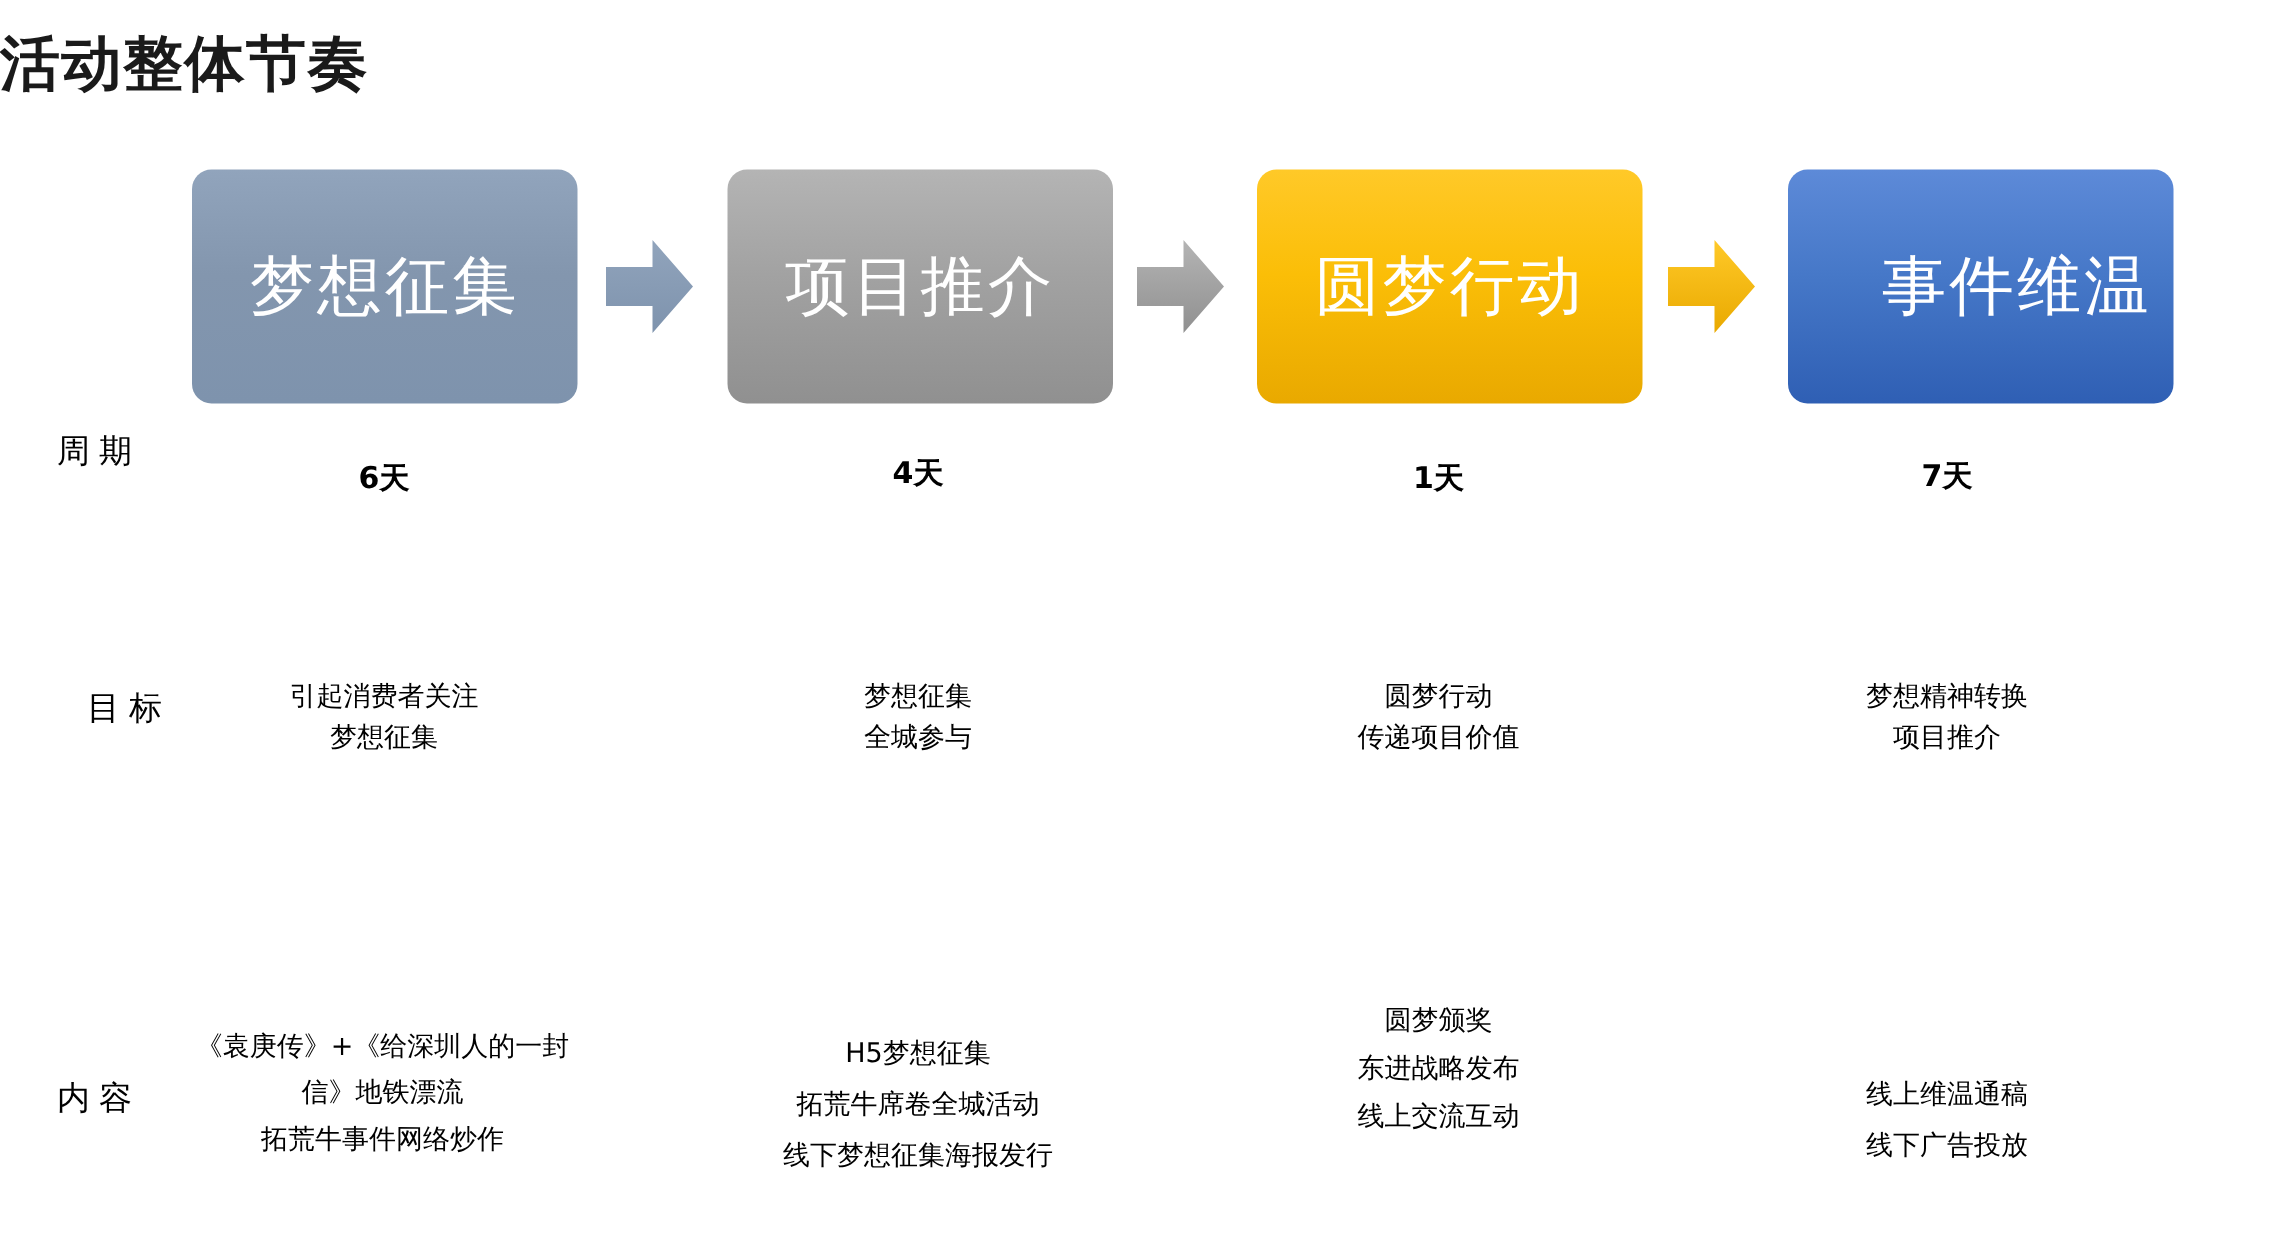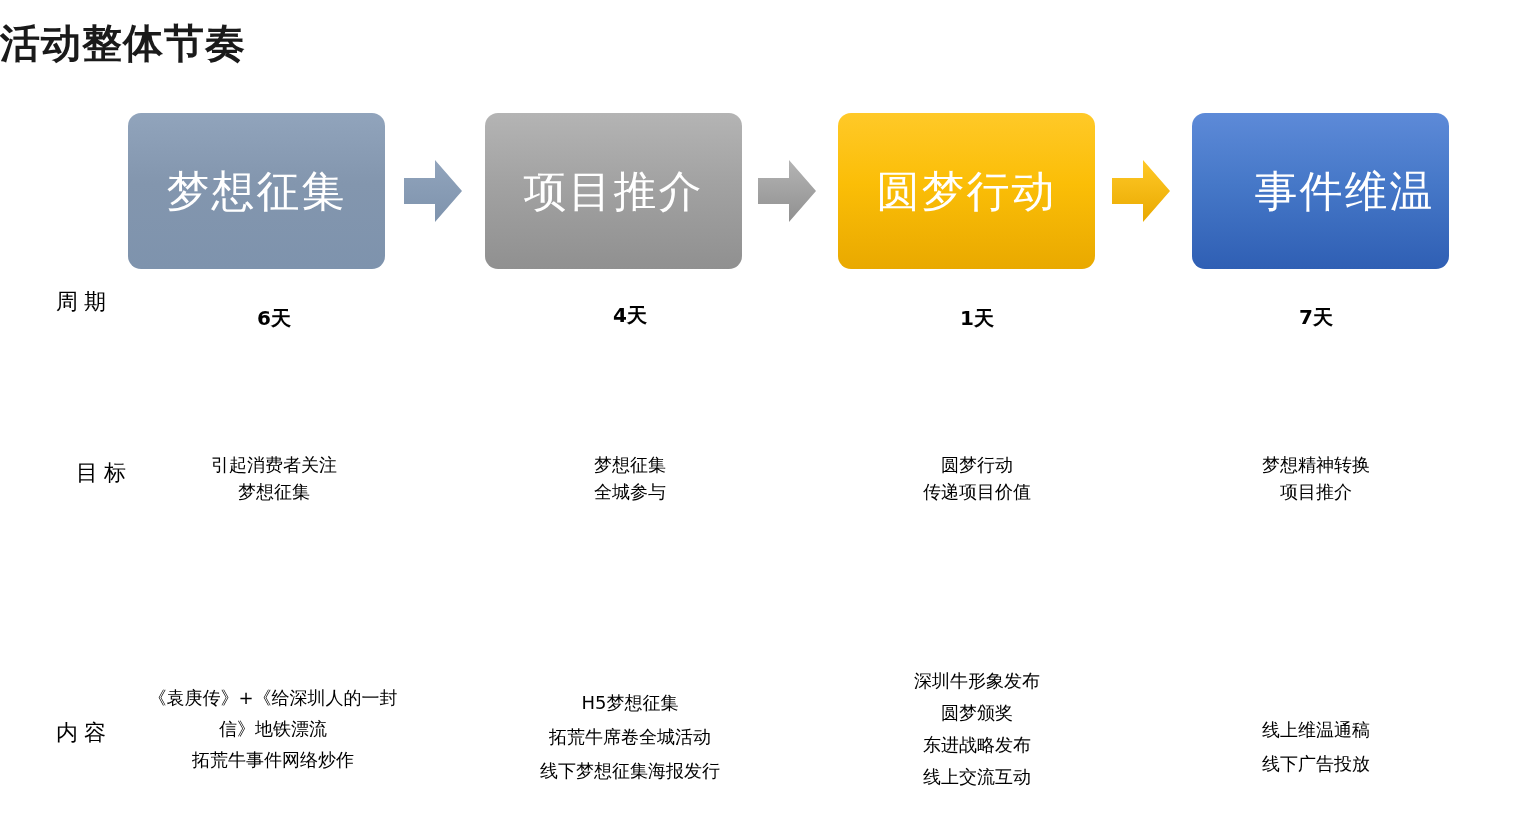--- a/index.html
+++ b/index.html
@@ -72,21 +72,21 @@
   }
   .stage-arrow svg { display: block; width: 58px; height: 62px; }
   .arrow-1 { left: 404px; }
   .arrow-2 { left: 758px; }
   .arrow-3 { left: 1112px; }
 
   
   .matrix {
     position: absolute;
     top: 269px;
-    left: 18px;
+    left: 0;
     width: 1297px;
   }
   .matrix-row {
     position: relative;
     width: 1515px;
   }
   .row-label {
     position: absolute;
     left: 38px;
     width: 96px;
@@ -246,21 +246,20 @@
     <div class="cell cell-c1">
       <div class="wrap">《袁庚传》+《给深圳人的一封信》地铁漂流</div>
       <div>拓荒牛事件网络炒作</div>
     </div>
     <div class="cell cell-c2">
       <div>H5梦想征集</div>
       <div>拓荒牛席卷全城活动</div>
       <div>线下梦想征集海报发行</div>
     </div>
     <div class="cell cell-c3">
-      <div>深圳牛形象发布</div>
       <div>圆梦颁奖</div>
       <div>东进战略发布</div>
       <div>线上交流互动</div>
     </div>
     <div class="cell cell-c4">
       <div>线上维温通稿</div>
       <div>线下广告投放</div>
     </div>
   </div>
 

